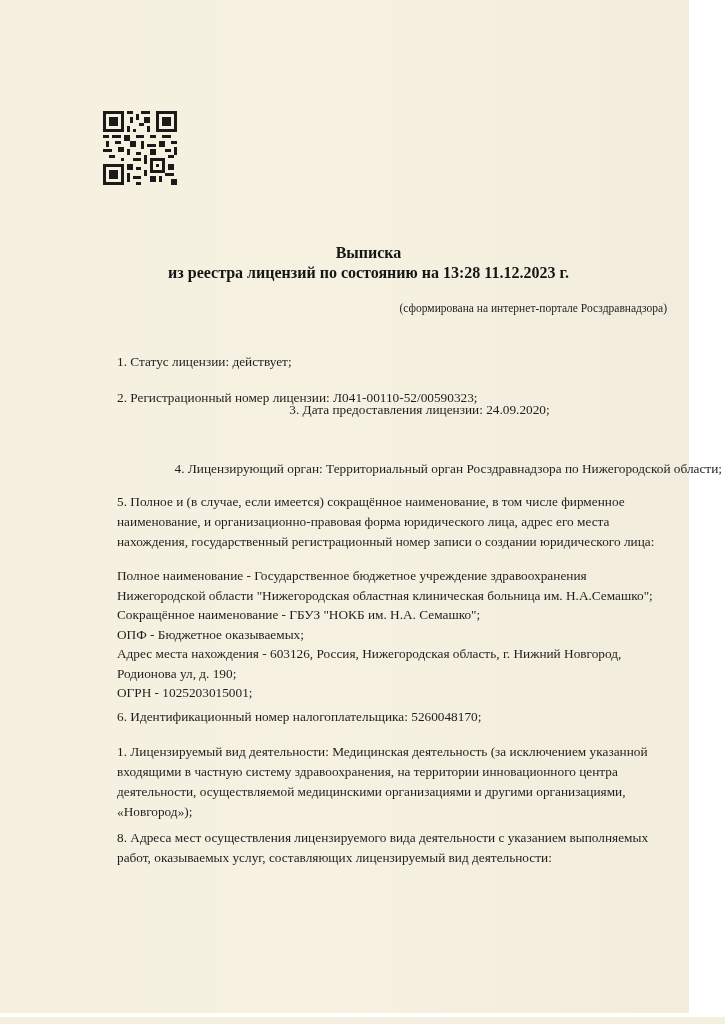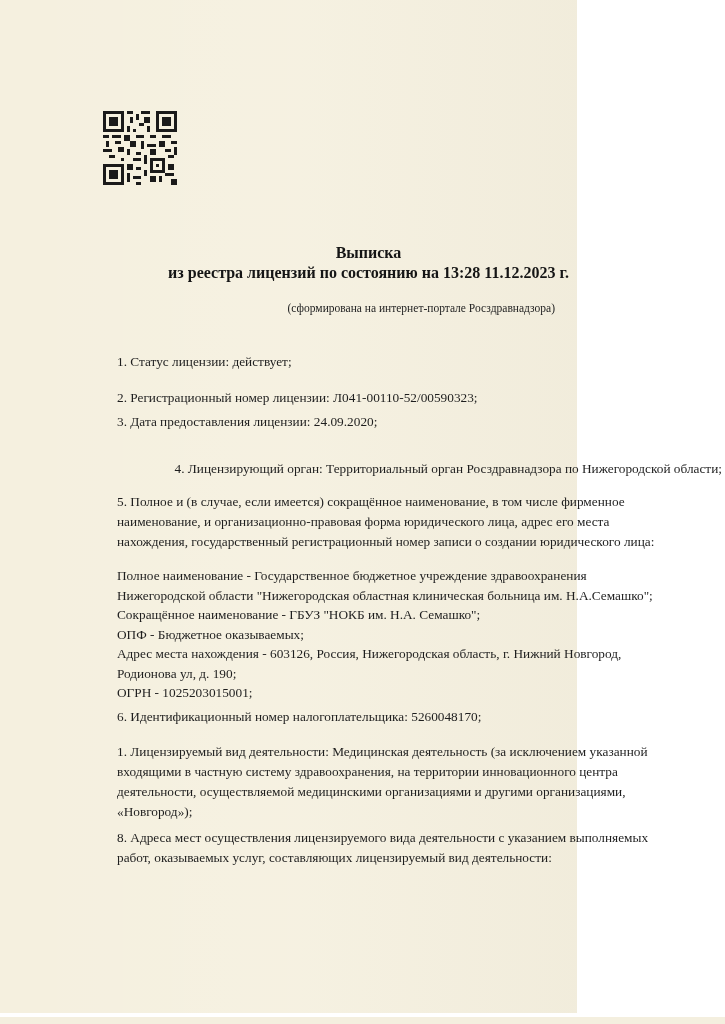--- a/index.html
+++ b/index.html
@@ -12,21 +12,21 @@
     }
     body {
       position: relative;
       font-family: "Liberation Serif", "DejaVu Serif", serif;
       color: #1c1c1c;
     }
     .page {
       position: absolute;
       left: 0;
       top: 0;
-      width: 577px;
+      width: 689px;
       height: 1013px;
       background: #f5f0df;
       background-image:
         linear-gradient(90deg, rgba(255,255,255,0.0) 0%, rgba(255,255,255,0.08) 50%, rgba(0,0,0,0.015) 100%);
     }
     .bottom-strip {
       position: absolute;
       left: 0;
       top: 1013px;
       width: 725px;
@@ -71,21 +71,21 @@
       left: 103px;
       width: 605px;
       font-size: 13.3px;
       line-height: 20px;
       color: #1e1e1e;
       margin-left: 14px;
     }
     .line { white-space: nowrap; display: block; }
     .p1 { top: 352px; }
     .p2 { top: 388px; }
-    .p3 { top: 412px; }
+    .p3 { top: 400px; text-align: center; }
     .p4 { top: 459px; text-align: right; }
     .p5 { top: 492px; }
     .p5b { top: 566px; line-height: 19.5px; }
     .p6 { top: 707px; }
     .p7 { top: 742px; }
     .p8 { top: 828px; }
   </style>
 </head>
 <body>
 

